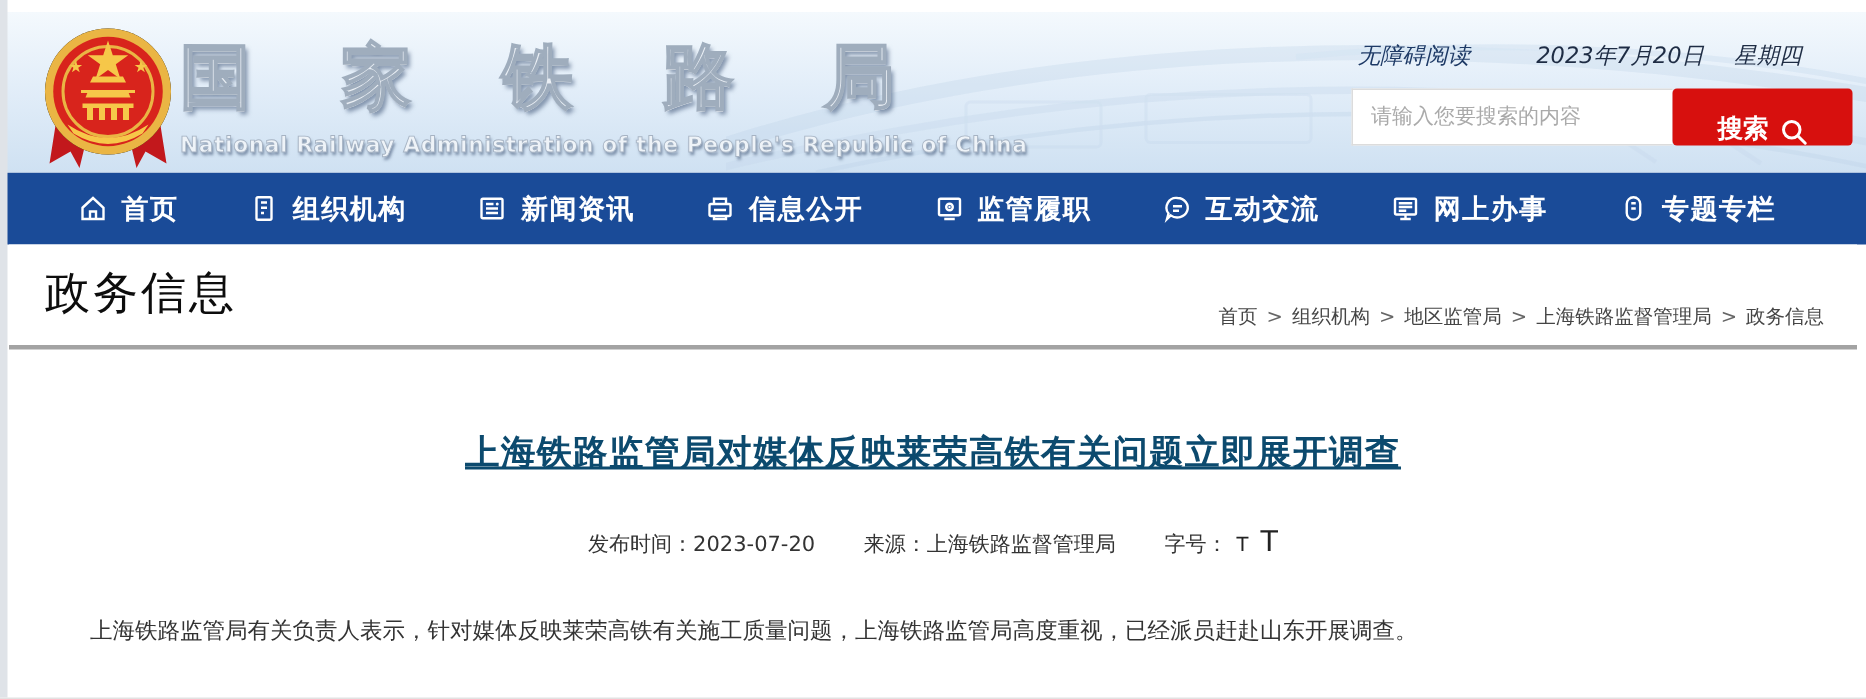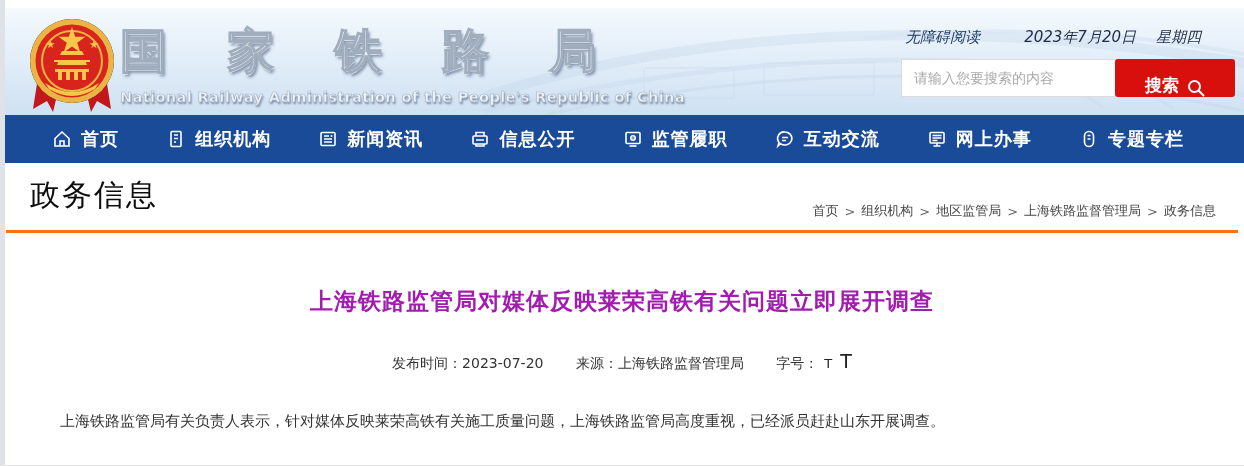--- a/index.html
+++ b/index.html
@@ -58,30 +58,30 @@
     height:48px; background:#1a4b98; display:flex; align-items:center;
     justify-content:space-between; padding:0 60px 0 52px;
   }
   .nav-item { display:flex; align-items:center; gap:9px; cursor:pointer; }
   .nav-item svg { display:block; }
   .nav-label { color:#fff; font-size:18px; font-weight:bold; white-space:nowrap; letter-spacing:1px; }
 
   
   .section-head {
     position:relative; margin:0 6px; height:70px;
-    border-bottom:3px solid #f97316; background:#fff;
+    border-bottom:3px solid #a3a3a3; background:#fff;
   }
   .section-title { position:absolute; left:24px; top:12px; font-size:30px; font-weight:500; color:#0d0d0d; letter-spacing:2px; }
   .breadcrumb { position:absolute; right:22px; bottom:10px; font-size:13px; color:#454545; display:flex; gap:6px; align-items:center; }
   .crumb { cursor:pointer; }
   .crumb-sep { color:#666; }
 
   
   .article { padding-top:53px; }
-  .article-title { text-align:center; font-size:23px; font-weight:bold; color:#a21caf; letter-spacing:1px; }
+  .article-title { text-align:center; font-size:23px; font-weight:bold; color:#0c4a6e; letter-spacing:1px;text-decoration:underline; }
   .article-meta { margin-top:33px; text-align:center; font-size:14px; color:#333; }
   .article-meta .seg { margin:0 14px; }
   .font-t-small { font-size:13px; margin-left:6px; cursor:pointer; color:#222; }
   .font-t-large { font-size:19px; margin-left:8px; cursor:pointer; color:#222; }
   .article-body { margin:35px 30px 0 30px; font-size:15px; color:#333; line-height:1.8; text-indent:2em; }
 </style>
 </head>
 <body>
 
 <div class="page-edge-left"></div>

